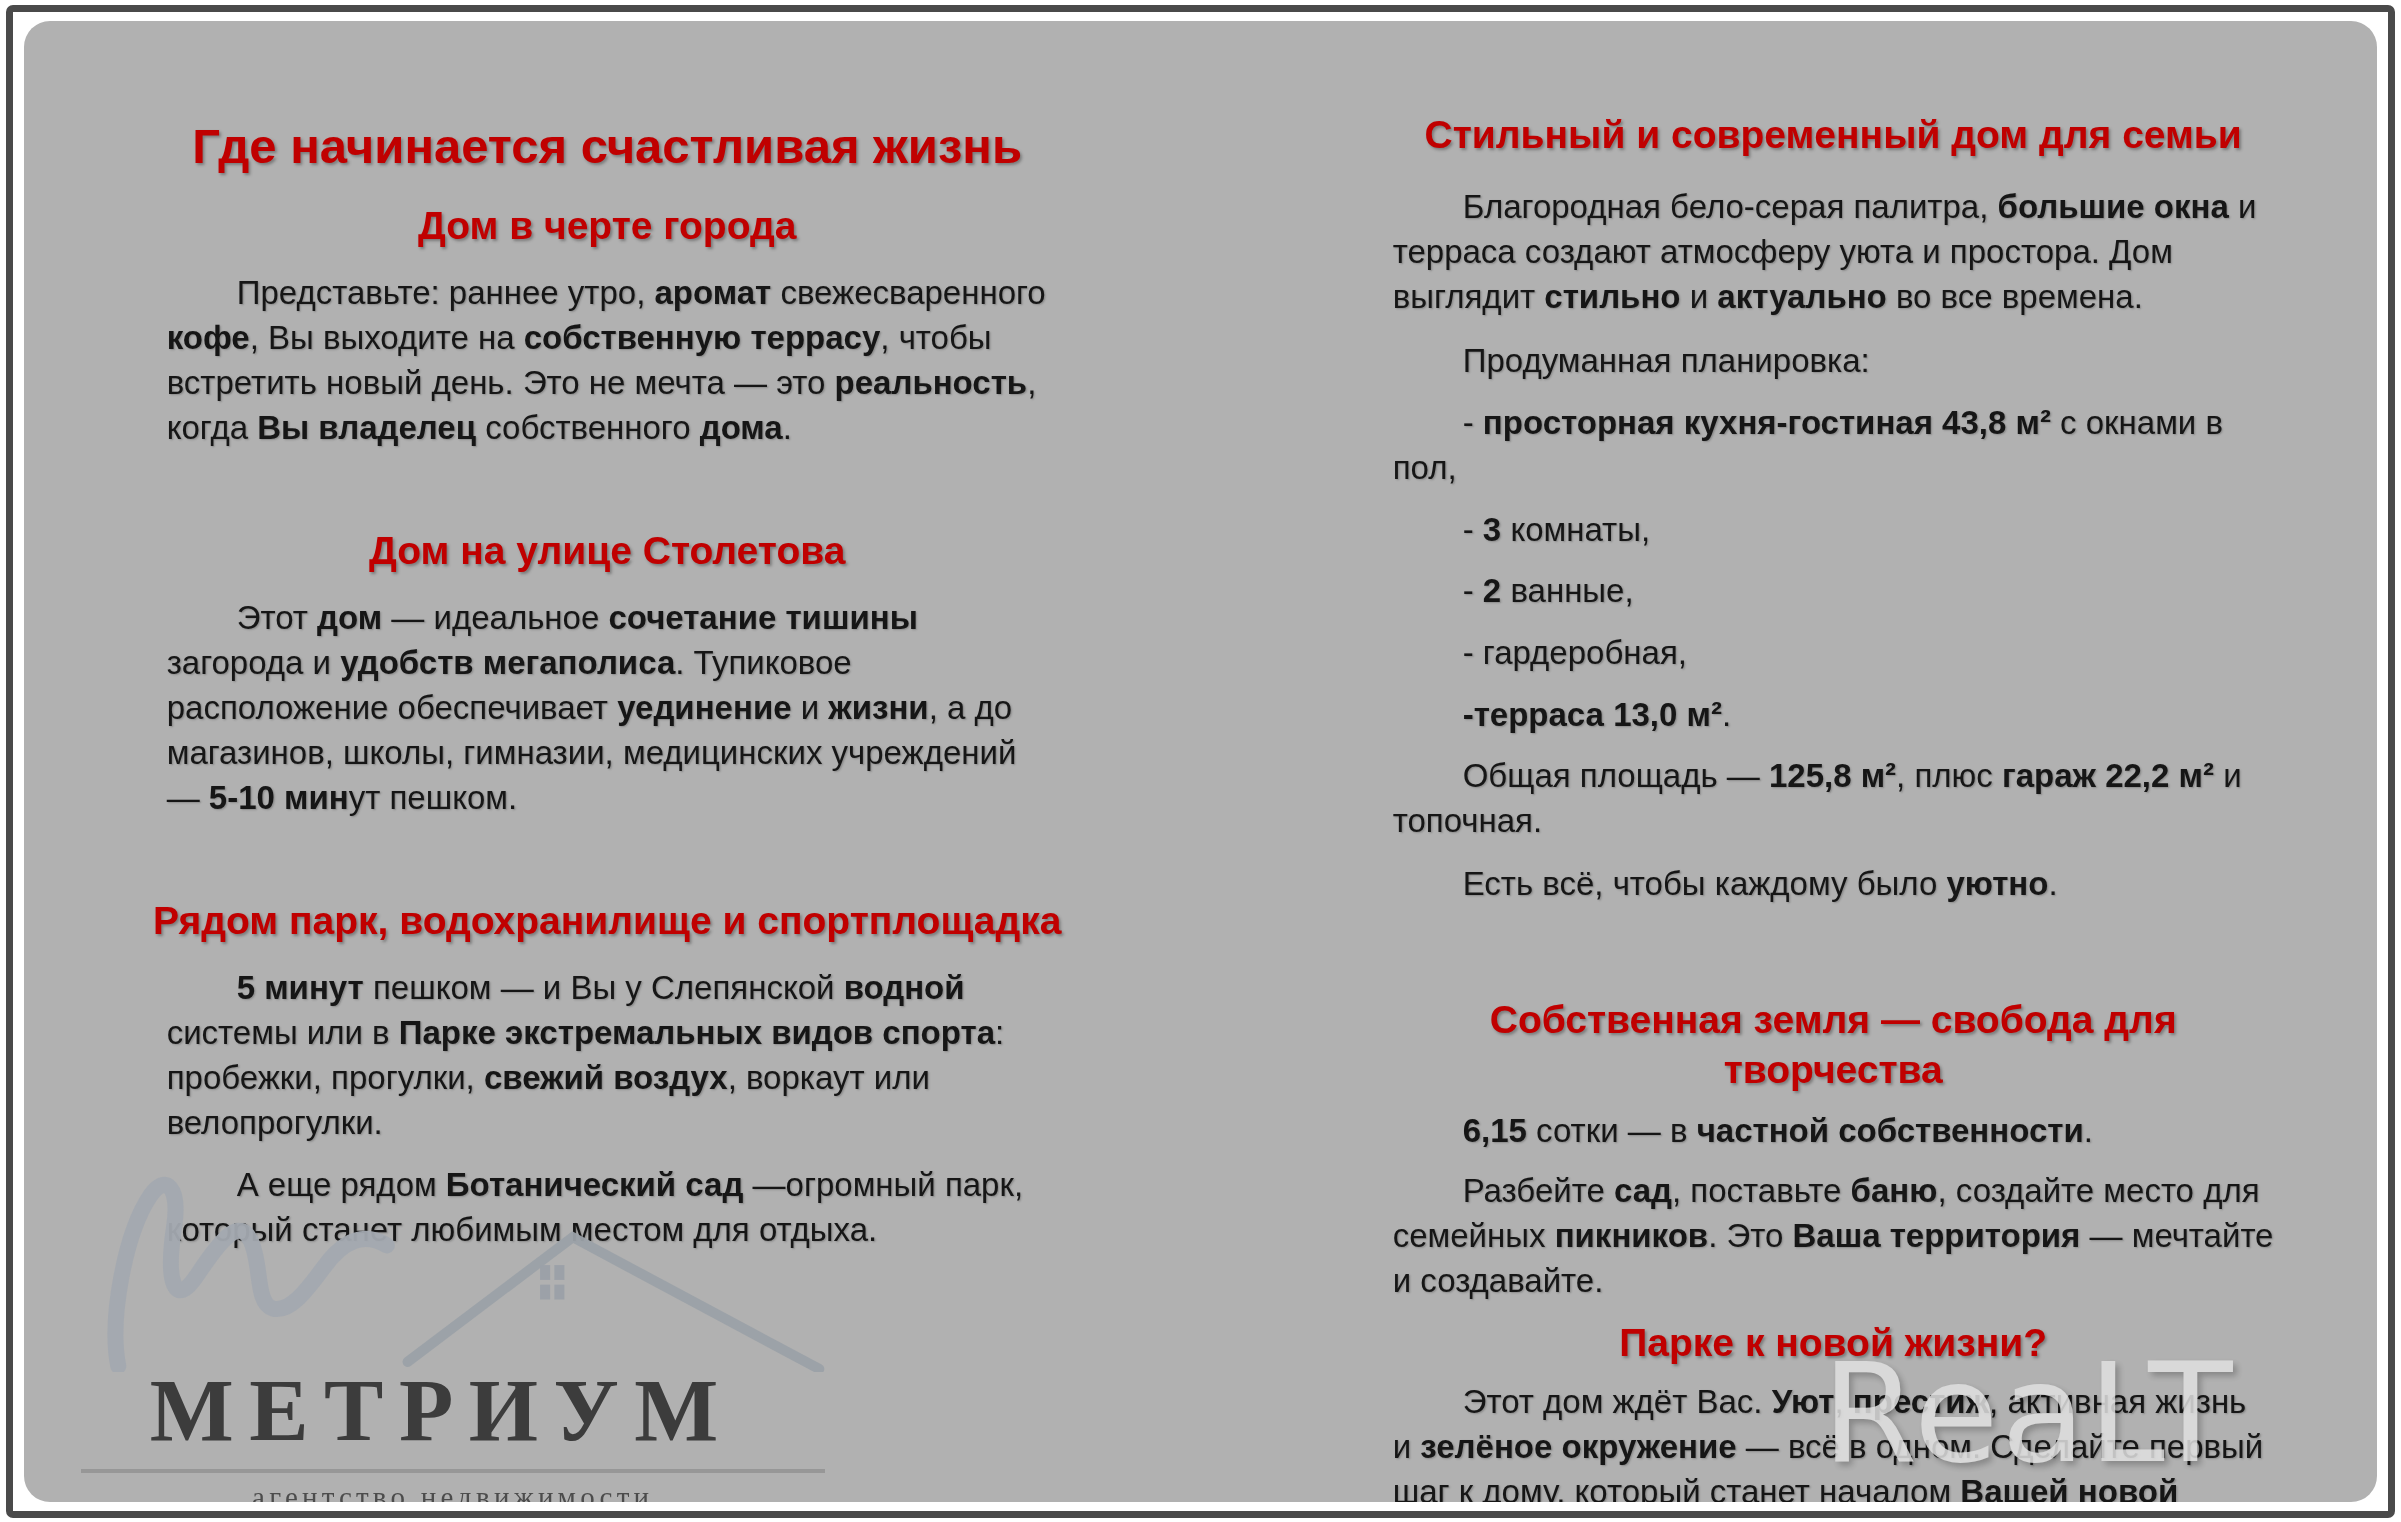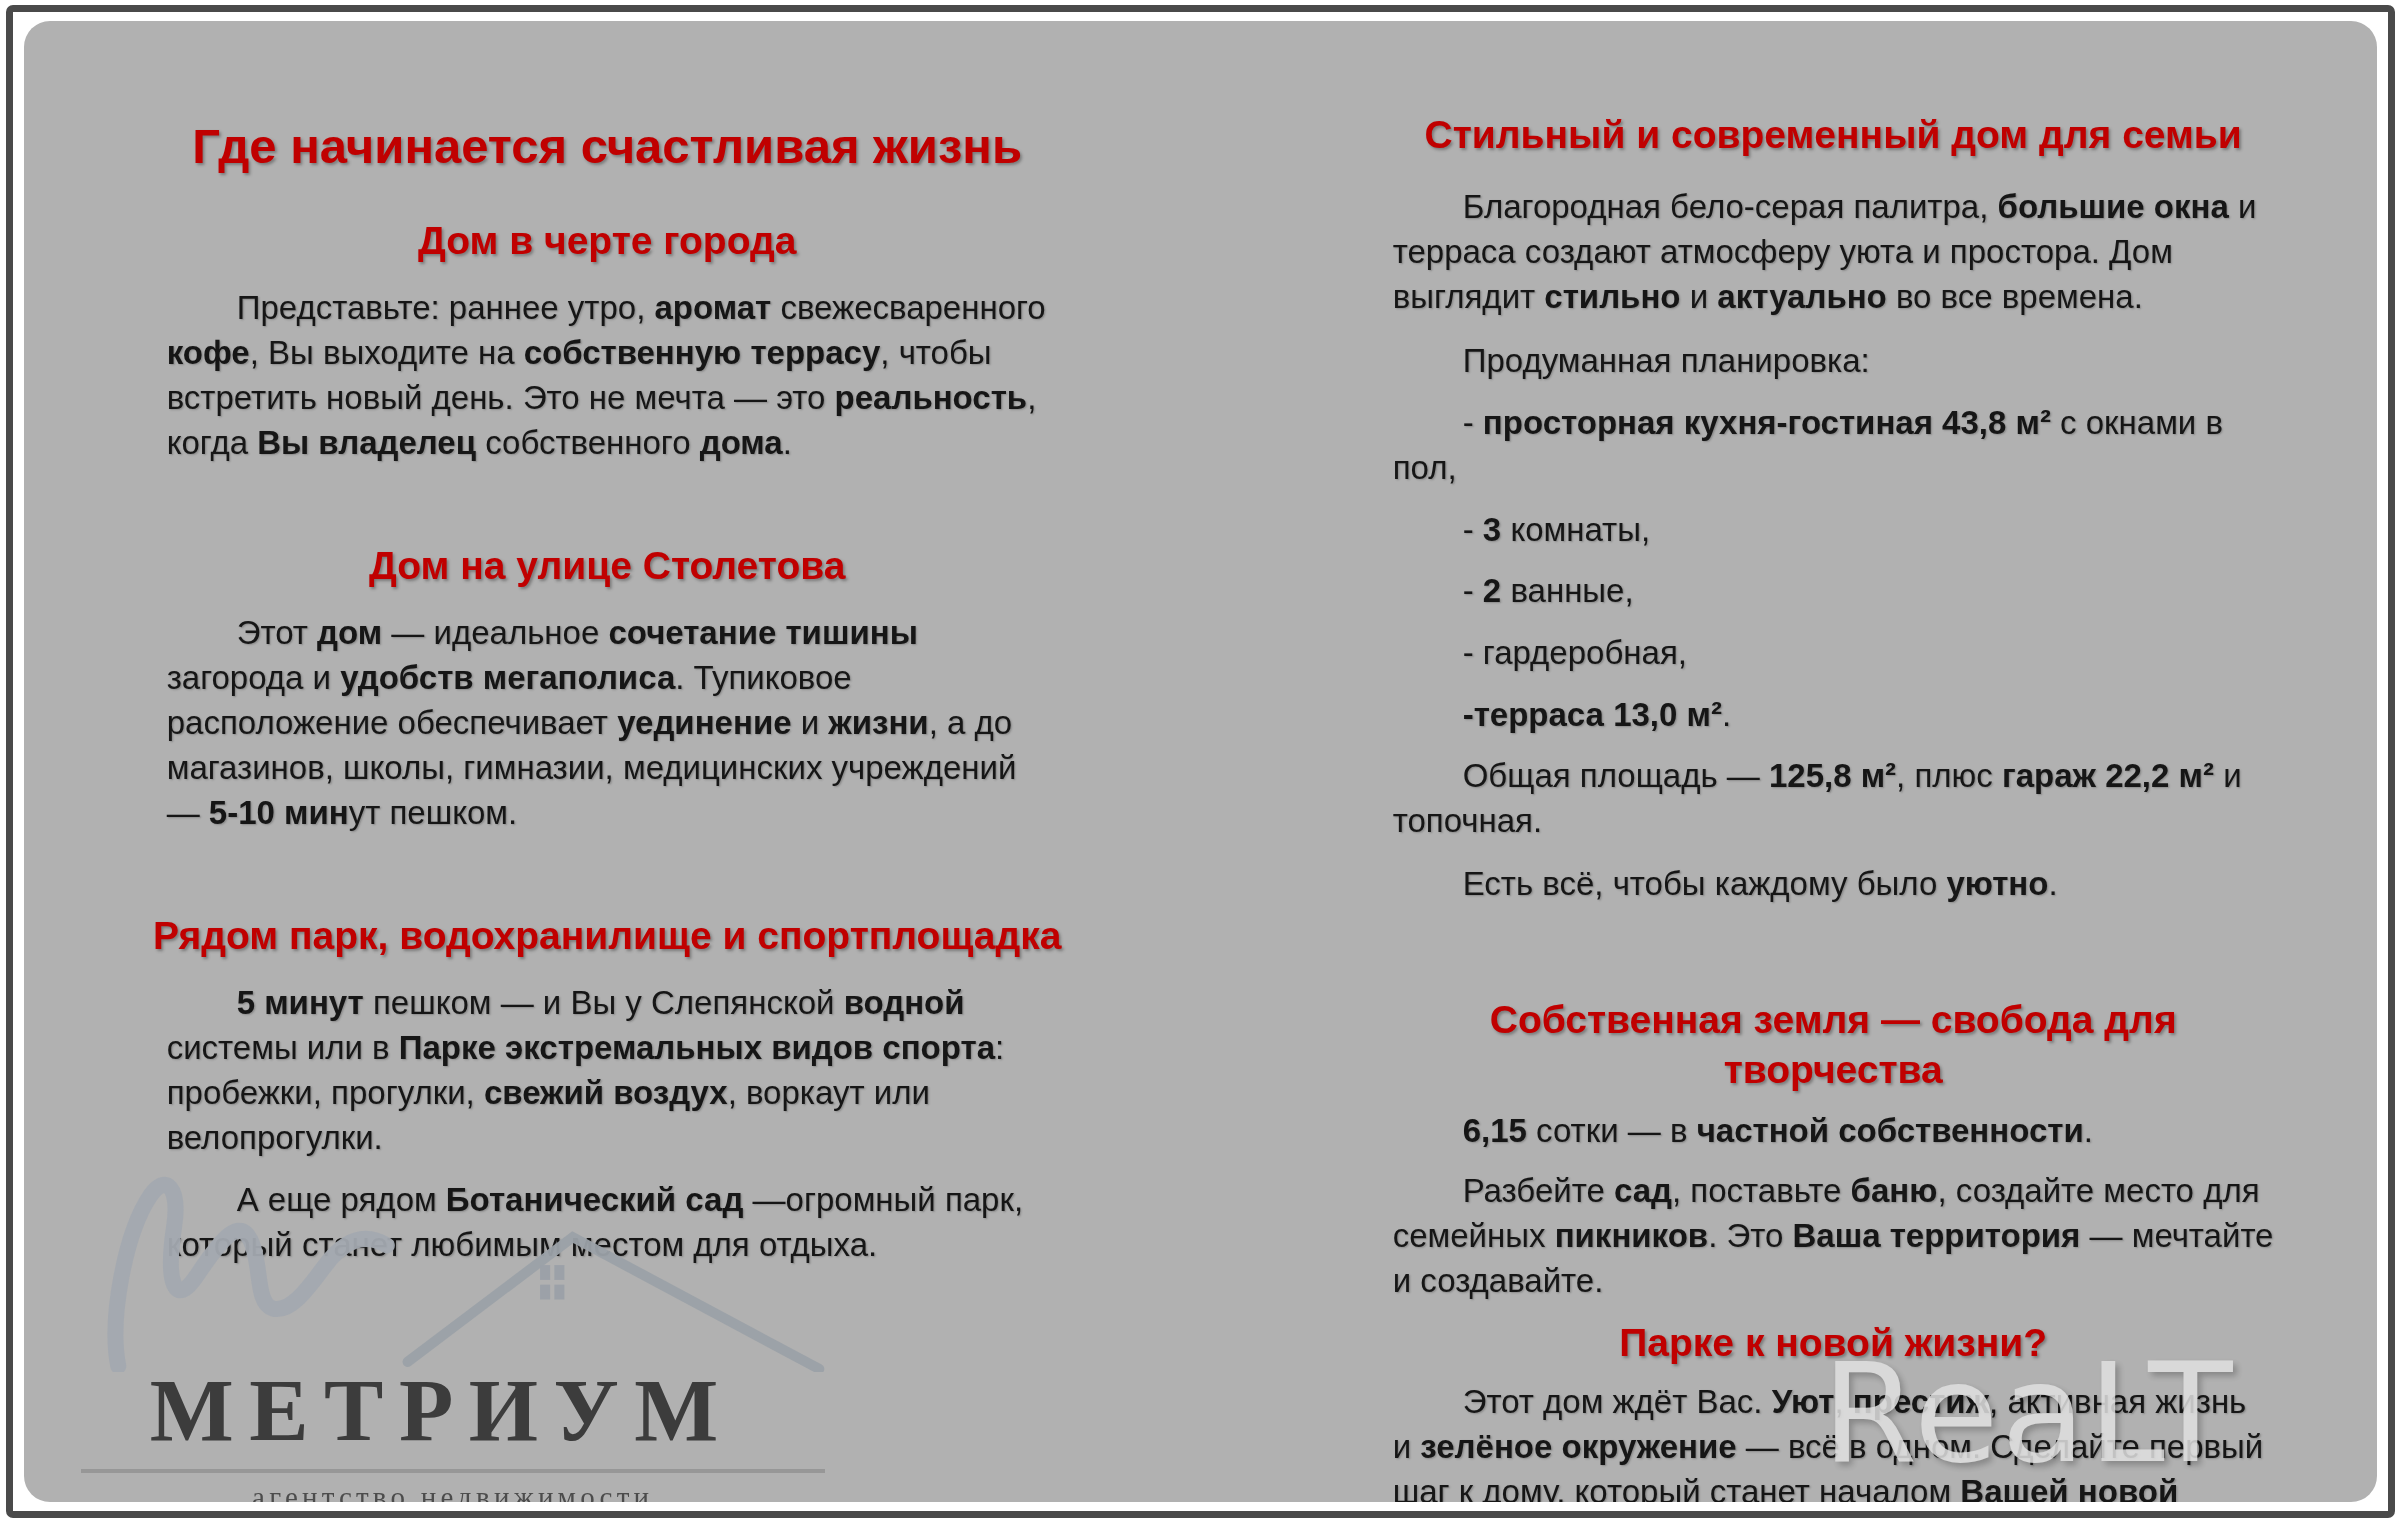--- a/index.html
+++ b/index.html
@@ -31,21 +31,21 @@
     font-weight:bold;text-align:center;margin:0;
     text-shadow:1.8px 1.8px 3px rgba(40,40,40,.40);
   }
   .title{font-size:49px;line-height:60px;}
   .h2{font-size:39px;line-height:50px;}
   .cta{font-size:42px;line-height:52px;}
   .para,.item{
     margin:15px;text-indent:70px;
     text-shadow:1.2px 1.2px 1.8px rgba(50,50,50,.30);
   }
-  .mt-city{margin-top:40px;}
+  .mt-city{margin-top:25px;}
   .mt-p{margin-top:19px;}
   .mt-sec{margin-top:76px;}
   .mt-bot{margin-top:16.7px;}
   .mt-pal{margin-top:24px;}
   .mt-label{margin-top:19px;}
   .mt-item{margin-top:16.7px;}
   .mt-total{margin-top:16.7px;}
   .mt-cozy{margin-top:18px;}
   .mt-land{margin-top:89px;}
   .mt-landp{margin-top:13px;}

